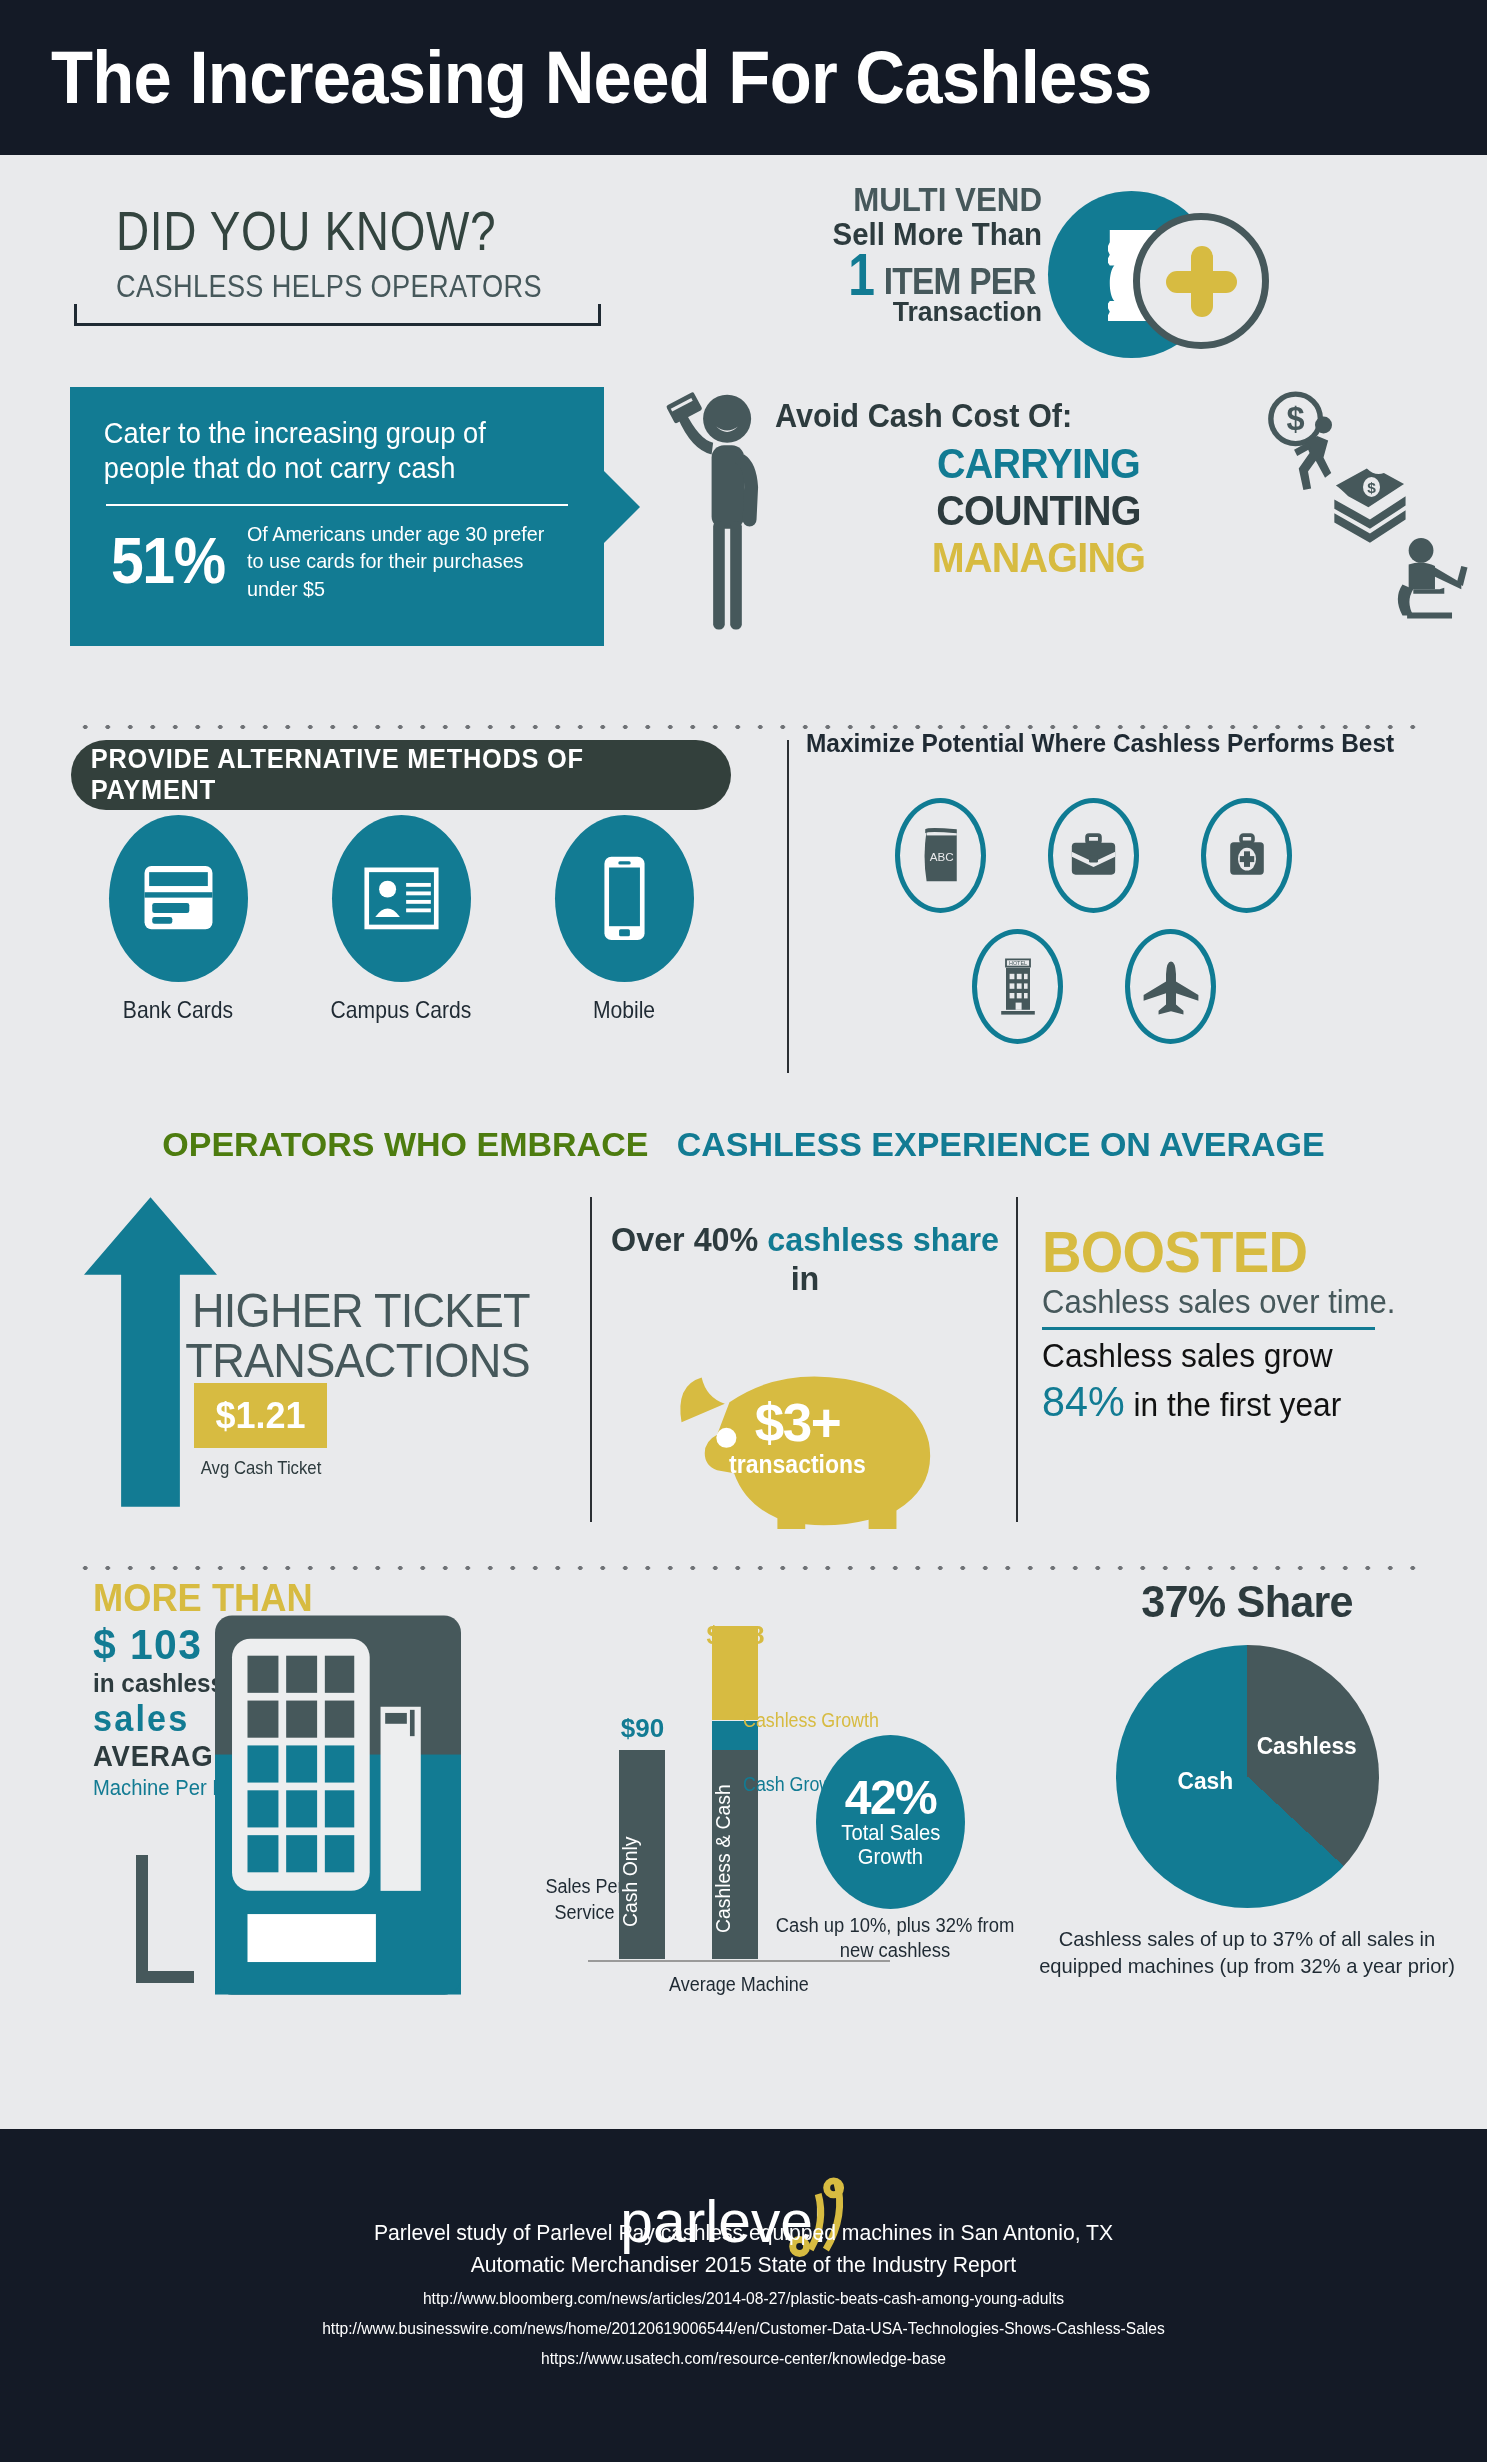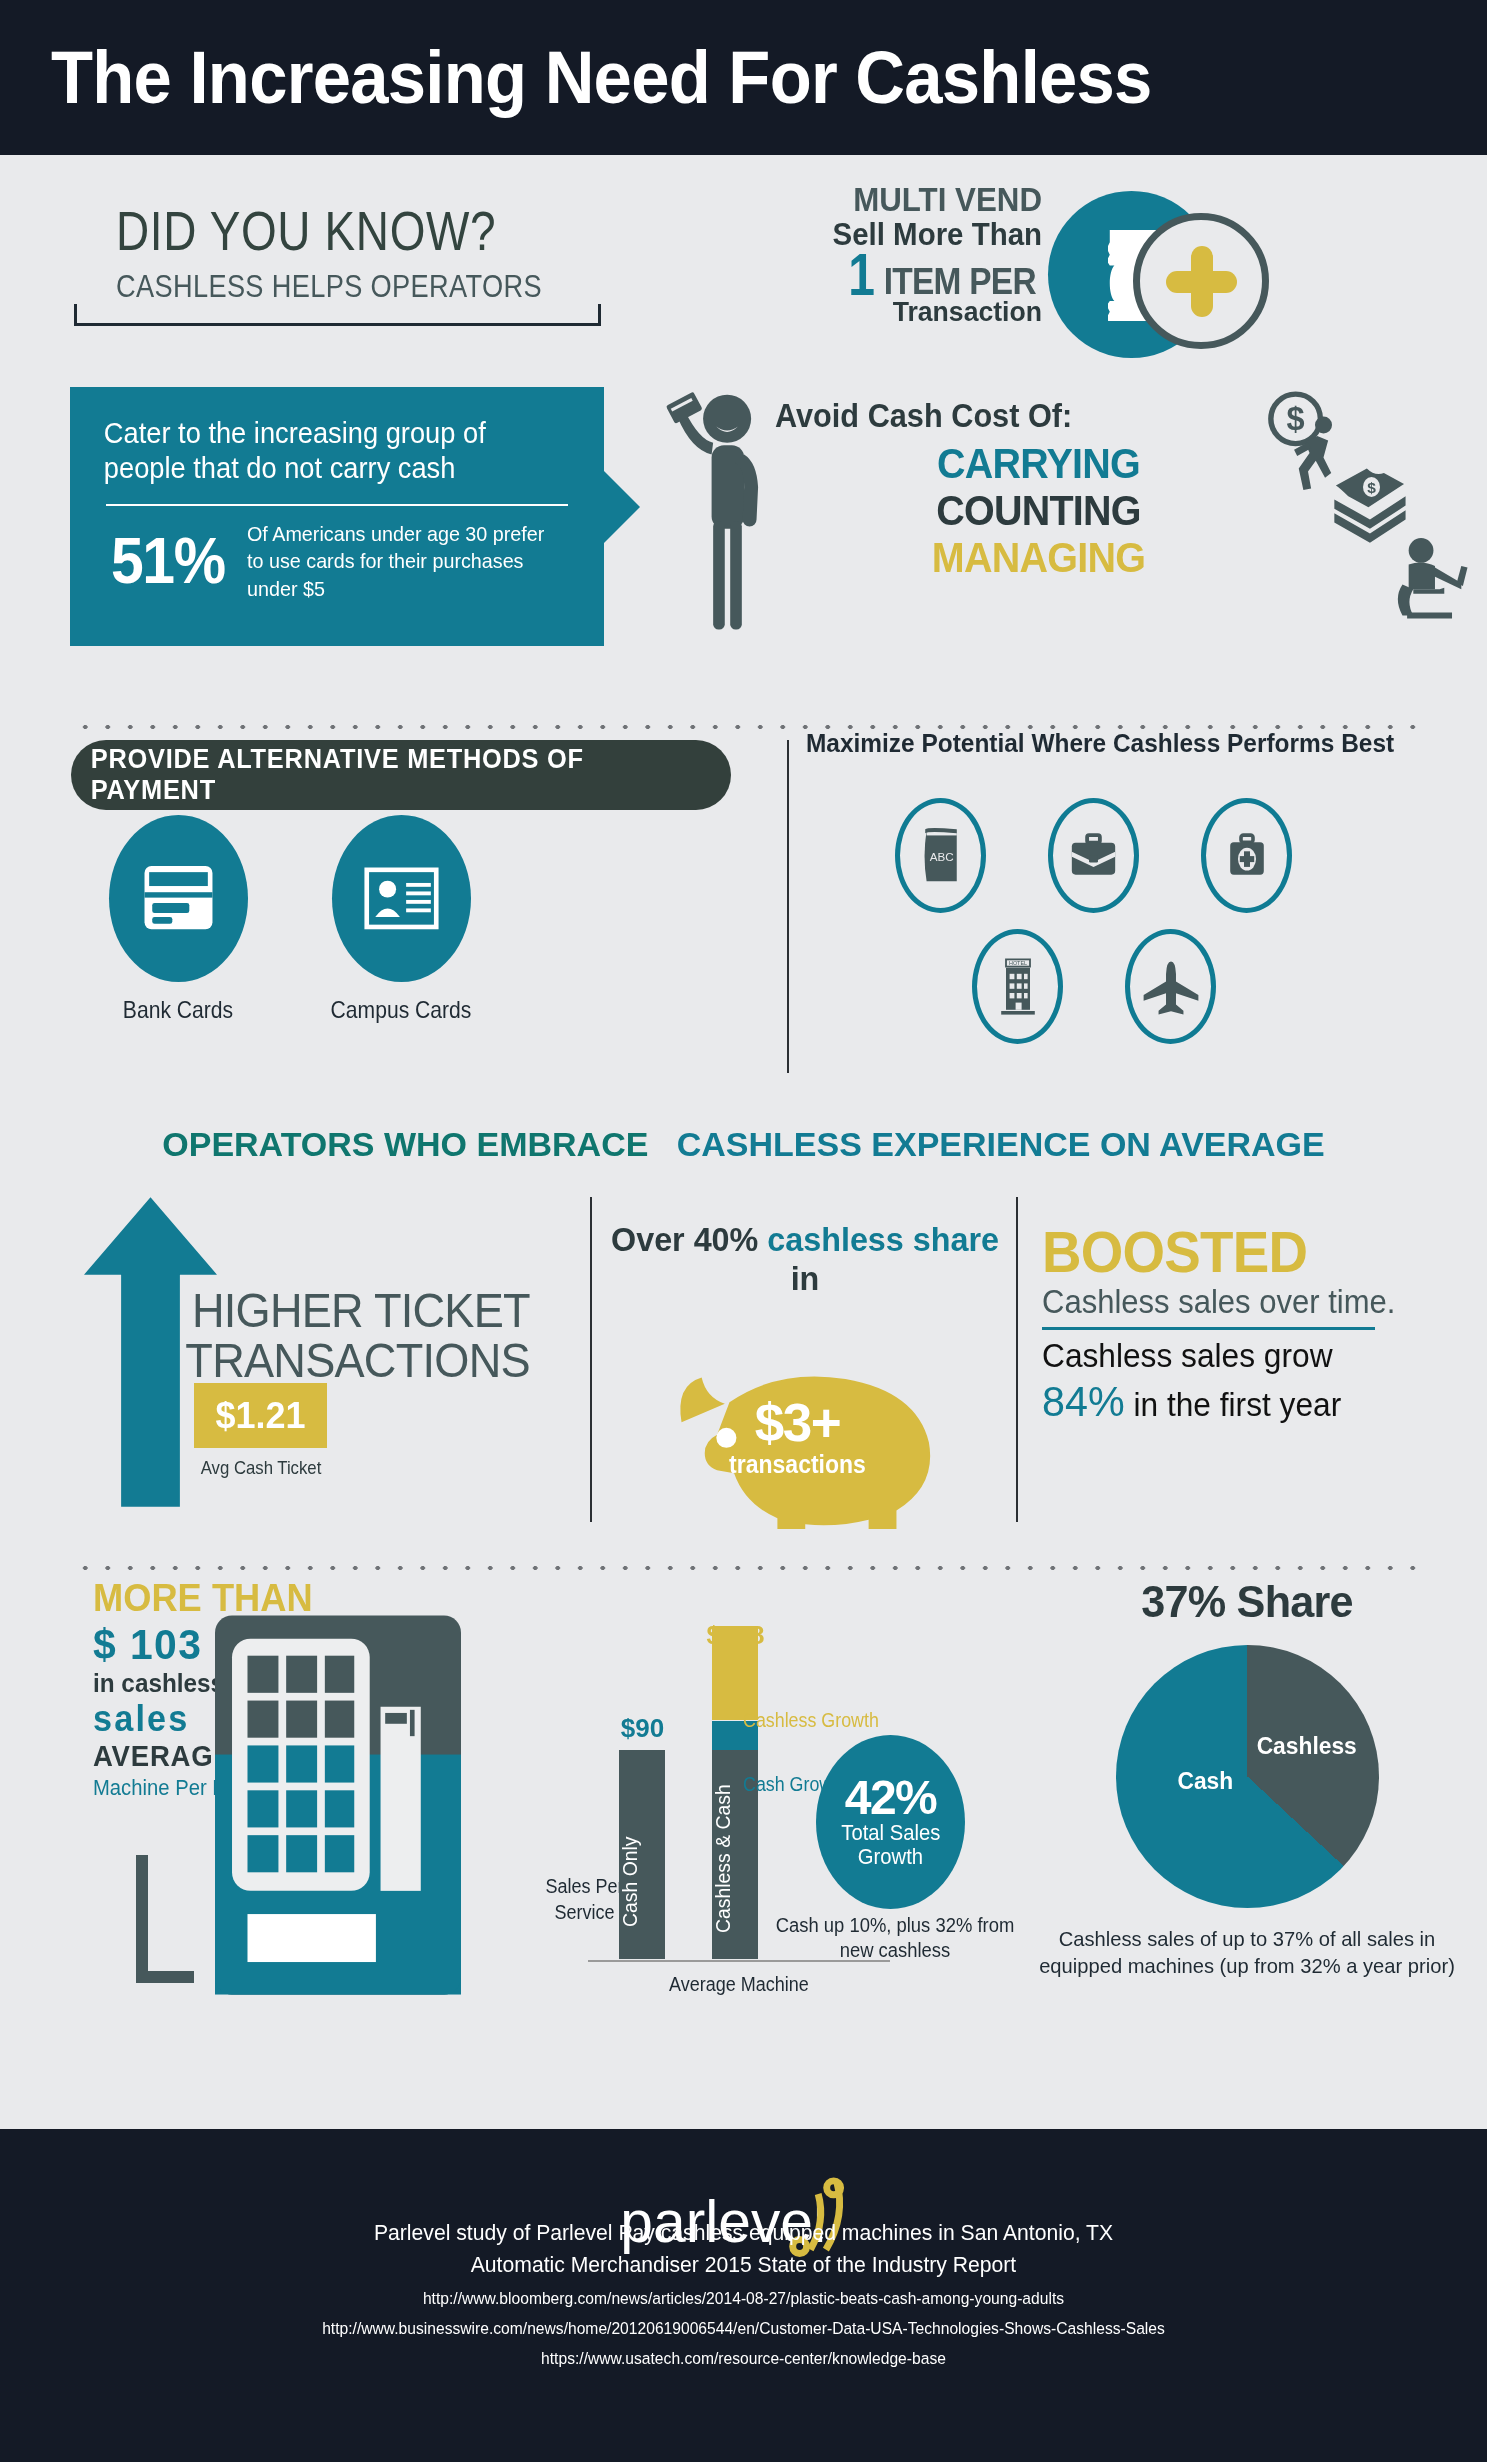--- a/index.html
+++ b/index.html
@@ -92,21 +92,21 @@
 
   #maxpanel { position:absolute; left:806px; top:728px; width:666px;}
   #maxpanel .mhdr { font-size:26px; font-weight:bold; color:#1f2a33; transform:scaleX(0.94); transform-origin:left top;}
   .mring { width:91px; height:115px; border:5.4px solid #0f7b93; border-radius:50%; position:relative;
            display:flex; align-items:center; justify-content:center;}
   #maxrow1 { position:absolute; left:895px; top:798px; display:flex; gap:62px;}
   #maxrow2 { position:absolute; left:972px; top:929px; display:flex; gap:62px;}
 
   
   #owe { position:absolute; left:0; top:1125px; width:1487px; text-align:center; font-size:34px; font-weight:bold; letter-spacing:0px;}
-  #owe .a { color:#0f766e; }
+  #owe .a { color:#4d7c0f; }
   #owe .b { color:#127b93;margin-top:24px; }
 
   #arrow-up { position:absolute; left:84px; top:1197px; width:133px; height:310px;}
   #ht { position:absolute; left:151px; top:1286px; width:403px;text-align:right;}
   #ht .t1, #ht .t2 { font-size:48px; color:#46585b; line-height:1.05; letter-spacing:-0.8px; transform:scaleX(0.94); transform-origin:left top;}
   #bars-ticket { position:absolute; left:194px; top:1383px; display:flex; align-items:flex-end; }
   .tbar { text-align:center; }
   .tbar .box { display:flex; align-items:center; justify-content:center; color:#fff; font-weight:bold; }
   .tbar .cap { margin-top:9.3px; font-size:18.6px; color:#2d3b3e; transform:scaleX(0.9);}
 
@@ -294,20 +294,31 @@
         <rect x="48" y="74" width="84" height="68" fill="#127b93"></rect>
         <circle cx="72" cy="96" r="11" fill="#fff"></circle>
         <path d="M56 132 q16 -22 32 0z" fill="#fff"></path>
         <rect x="96" y="88" width="32" height="5" fill="#fff"></rect>
         <rect x="96" y="99" width="32" height="5" fill="#fff"></rect>
         <rect x="96" y="110" width="32" height="5" fill="#fff"></rect>
         <rect x="96" y="121" width="32" height="5" fill="#fff"></rect>
       </svg>
     </div>
     <div class="paylabel cond">Campus Cards</div>
+  </div>
+  <div class="paycol">
+    <div class="payblob">
+      <svg viewBox="0 0 180 215">
+        <rect x="64" y="54" width="52" height="108" rx="9" fill="#fff"></rect>
+        <rect x="70" y="68" width="40" height="76" fill="#127b93"></rect>
+        <rect x="82" y="60" width="16" height="4" rx="2" fill="#127b93"></rect>
+        <rect x="83" y="148" width="14" height="9" rx="2" fill="#127b93"></rect>
+      </svg>
+    </div>
+    <div class="paylabel cond">Mobile</div>
   </div>
 </div>
 
 <div class="vrule" style="left:787px; top:740px; height:333px;"></div>
 
 <div id="maxpanel">
   <div class="mhdr cond">Maximize Potential Where Cashless Performs Best</div>
 </div>
 <div id="maxrow1">
   <div class="mring">

